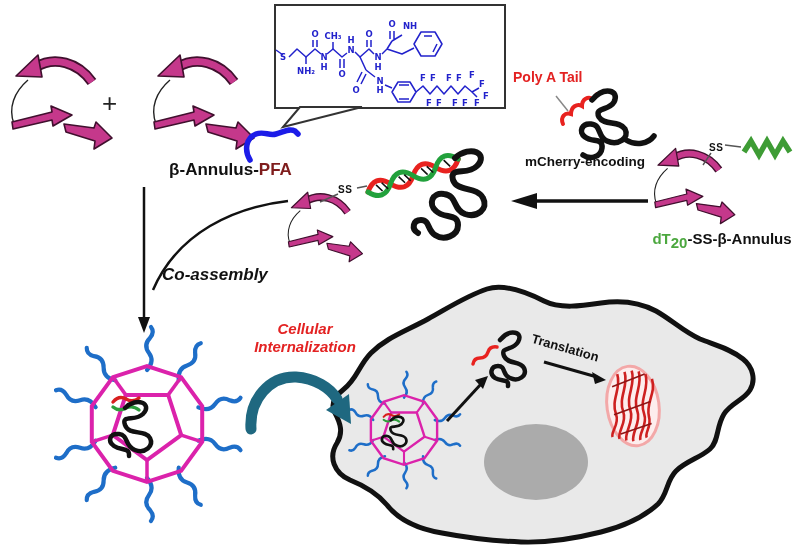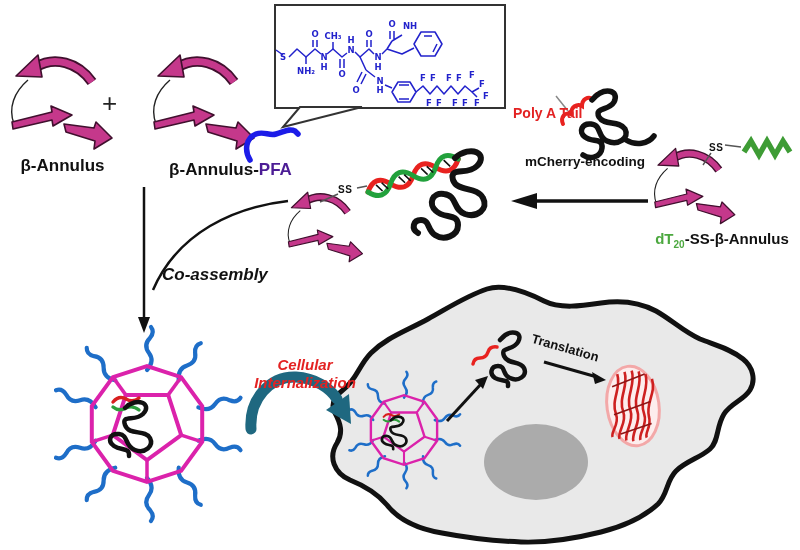--- a/index.html
+++ b/index.html
@@ -3,29 +3,29 @@
 <meta charset="utf-8">
 <style>
   html,body{margin:0;padding:0;background:#fff;}
   .stage{position:relative;width:800px;height:550px;background:#fff;overflow:hidden;
          font-family:"Liberation Sans",sans-serif;}
   .stage svg{position:absolute;left:0;top:0;}
   .lbl{position:absolute;color:#111;font-weight:bold;white-space:nowrap;}
   .ctr{text-align:center;white-space:normal;}
   
   .t-reactant{font-size:17px;}
-  .t-pfa{color:#4c1d95;margin-top:29px;}
-  .t-red{color:#E32222;margin-top:36px;}
+  .t-pfa{color:#7f1d1d;margin-top:29px;}
+  .t-red{color:#E32222;}
   .t-polya{font-size:14px;}
   .t-mcherry{font-size:13.5px;line-height:17px;}
   .t-hybr{font-size:16px;font-style:italic;}
   .t-ss{font-size:10px;letter-spacing:.5px;}
   .t-dt20{font-size:15px;}
   .t-dt20 .grn{color:#4CA83F;margin-top:48px;}
-  .t-dt20 sub{font-size:10px;}
+  .t-dt20 sub{font-size:15px;}
   .t-coassembly{font-size:17px;font-style:italic;}
   .t-capsid{font-size:17px;line-height:22px;}
   .t-internal{font-size:15px;font-style:italic;line-height:18px;}
   .t-translation{font-size:13px;transform:rotate(16deg);transform-origin:left top;}
   .t-plus{font-size:26px;font-weight:400;color:#222;}
   
   .rb-band-under{stroke:#40102E;stroke-width:10.5;fill:none;}
   .rb-band{stroke:#C5388B;stroke-width:7;fill:none;}
   .rb-arrow{fill:#C5388B;stroke:#40102E;stroke-width:1.6;stroke-linejoin:round;}
   .rb-line{stroke:#222;stroke-width:1.4;fill:none;}
@@ -228,21 +228,20 @@
   </g>
 
   <g>
     <path d="M251,429 C249,399 270,376 296,377 C315,378 330,388 337,399" stroke="#1F6880" stroke-width="11" fill="none" stroke-linecap="round"></path>
     <polygon points="351,424 349,394 326,410" fill="#1F6880"></polygon>
   </g>
 </svg>
 
 <div class="lbl t-plus" style="left:102px;top:88px;">+</div>
 
-<div class="lbl t-reactant ctr" style="left:0;top:156px;width:125px;">β-Annulus</div>
 
 <div class="lbl t-reactant ctr" style="left:148px;top:160px;width:165px;"><span>β-Annulus-</span><span class="t-pfa">PFA</span></div>
 
 <div class="lbl t-red t-polya" style="left:513px;top:69px;">Poly A Tail</div>
 
 <div class="lbl t-mcherry ctr" style="left:505px;top:153px;width:160px;">
   <div>mCherry-encoding</div>
 </div>
 
 

